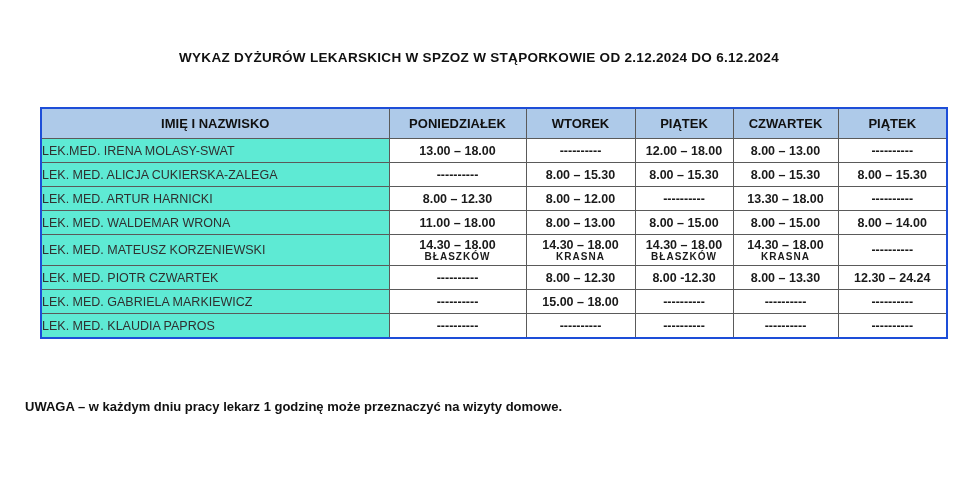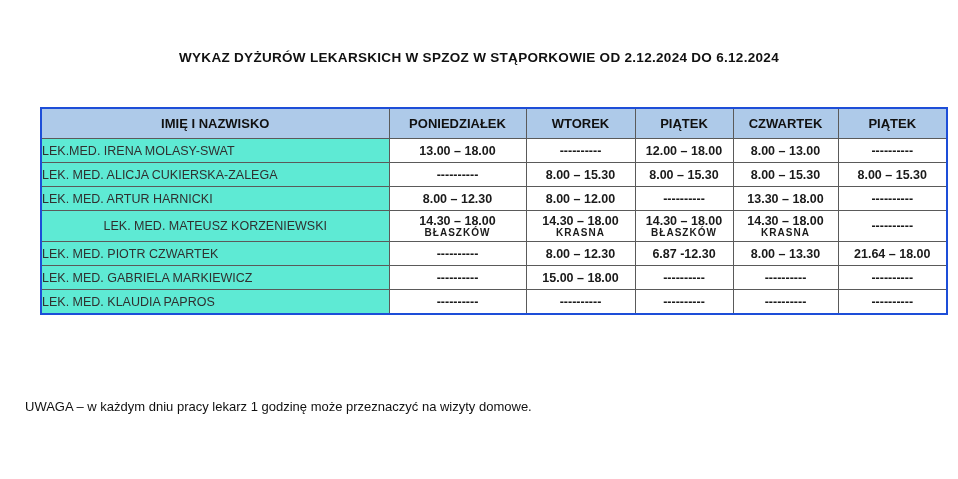--- a/index.html
+++ b/index.html
@@ -65,27 +65,27 @@
   }
   td.time .place {
     display: block;
     font-size: 10px;
     font-weight: bold;
     letter-spacing: 1px;
     line-height: 10px;
     color: #1a1a1a;
   }
   td.time .t { display: block; line-height: 14px; }
-  tr.tall td { height: 30px; text-align: center; }
+  tr.tall td { height: 30px; }
   .note {
     position: absolute;
     left: 25px;
     top: 399px;
     font-size: 13px;
-    font-weight: normal;
+    font-weight: bold;
     color: #111111;
   }
 </style>
 </head>
 <body>
 
 <div class="page">
 
   <div class="title">WYKAZ DYŻURÓW LEKARSKICH W SPZOZ W STĄPORKOWIE OD 2.12.2024 DO 6.12.2024</div>
 
@@ -156,20 +156,38 @@
         <td class="time">
             <span class="t">----------</span>
           </td>
         <td class="time">
             <span class="t">13.30 – 18.00</span>
           </td>
         <td class="time">
             <span class="t">----------</span>
           </td>
       </tr>
+      <tr>
+        <td class="name">LEK. MED. WALDEMAR WRONA</td>
+        <td class="time">
+            <span class="t">11.00 – 18.00</span>
+          </td>
+        <td class="time">
+            <span class="t">8.00 – 13.00</span>
+          </td>
+        <td class="time">
+            <span class="t">8.00 – 15.00</span>
+          </td>
+        <td class="time">
+            <span class="t">8.00 – 15.00</span>
+          </td>
+        <td class="time">
+            <span class="t">8.00 – 14.00</span>
+          </td>
+      </tr>
       <tr class="tall">
         <td class="name">LEK. MED. MATEUSZ KORZENIEWSKI</td>
         <td class="time">
             <span class="t">14.30 – 18.00</span>
             <span class="place">BŁASZKÓW</span>
           </td>
         <td class="time">
             <span class="t">14.30 – 18.00</span>
             <span class="place">KRASNA</span>
           </td>
@@ -187,27 +205,27 @@
       </tr>
       <tr>
         <td class="name">LEK. MED. PIOTR CZWARTEK</td>
         <td class="time">
             <span class="t">----------</span>
           </td>
         <td class="time">
             <span class="t">8.00 – 12.30</span>
           </td>
         <td class="time">
-            <span class="t">6.87 -12.30</span>
+            <span class="t">8.00 -12.30</span>
           </td>
         <td class="time">
             <span class="t">8.00 – 13.30</span>
           </td>
         <td class="time">
-            <span class="t">21.64 – 18.00</span>
+            <span class="t">12.30 – 24.24</span>
           </td>
       </tr>
       <tr>
         <td class="name">LEK. MED. GABRIELA MARKIEWICZ</td>
         <td class="time">
             <span class="t">----------</span>
           </td>
         <td class="time">
             <span class="t">15.00 – 18.00</span>
           </td>

